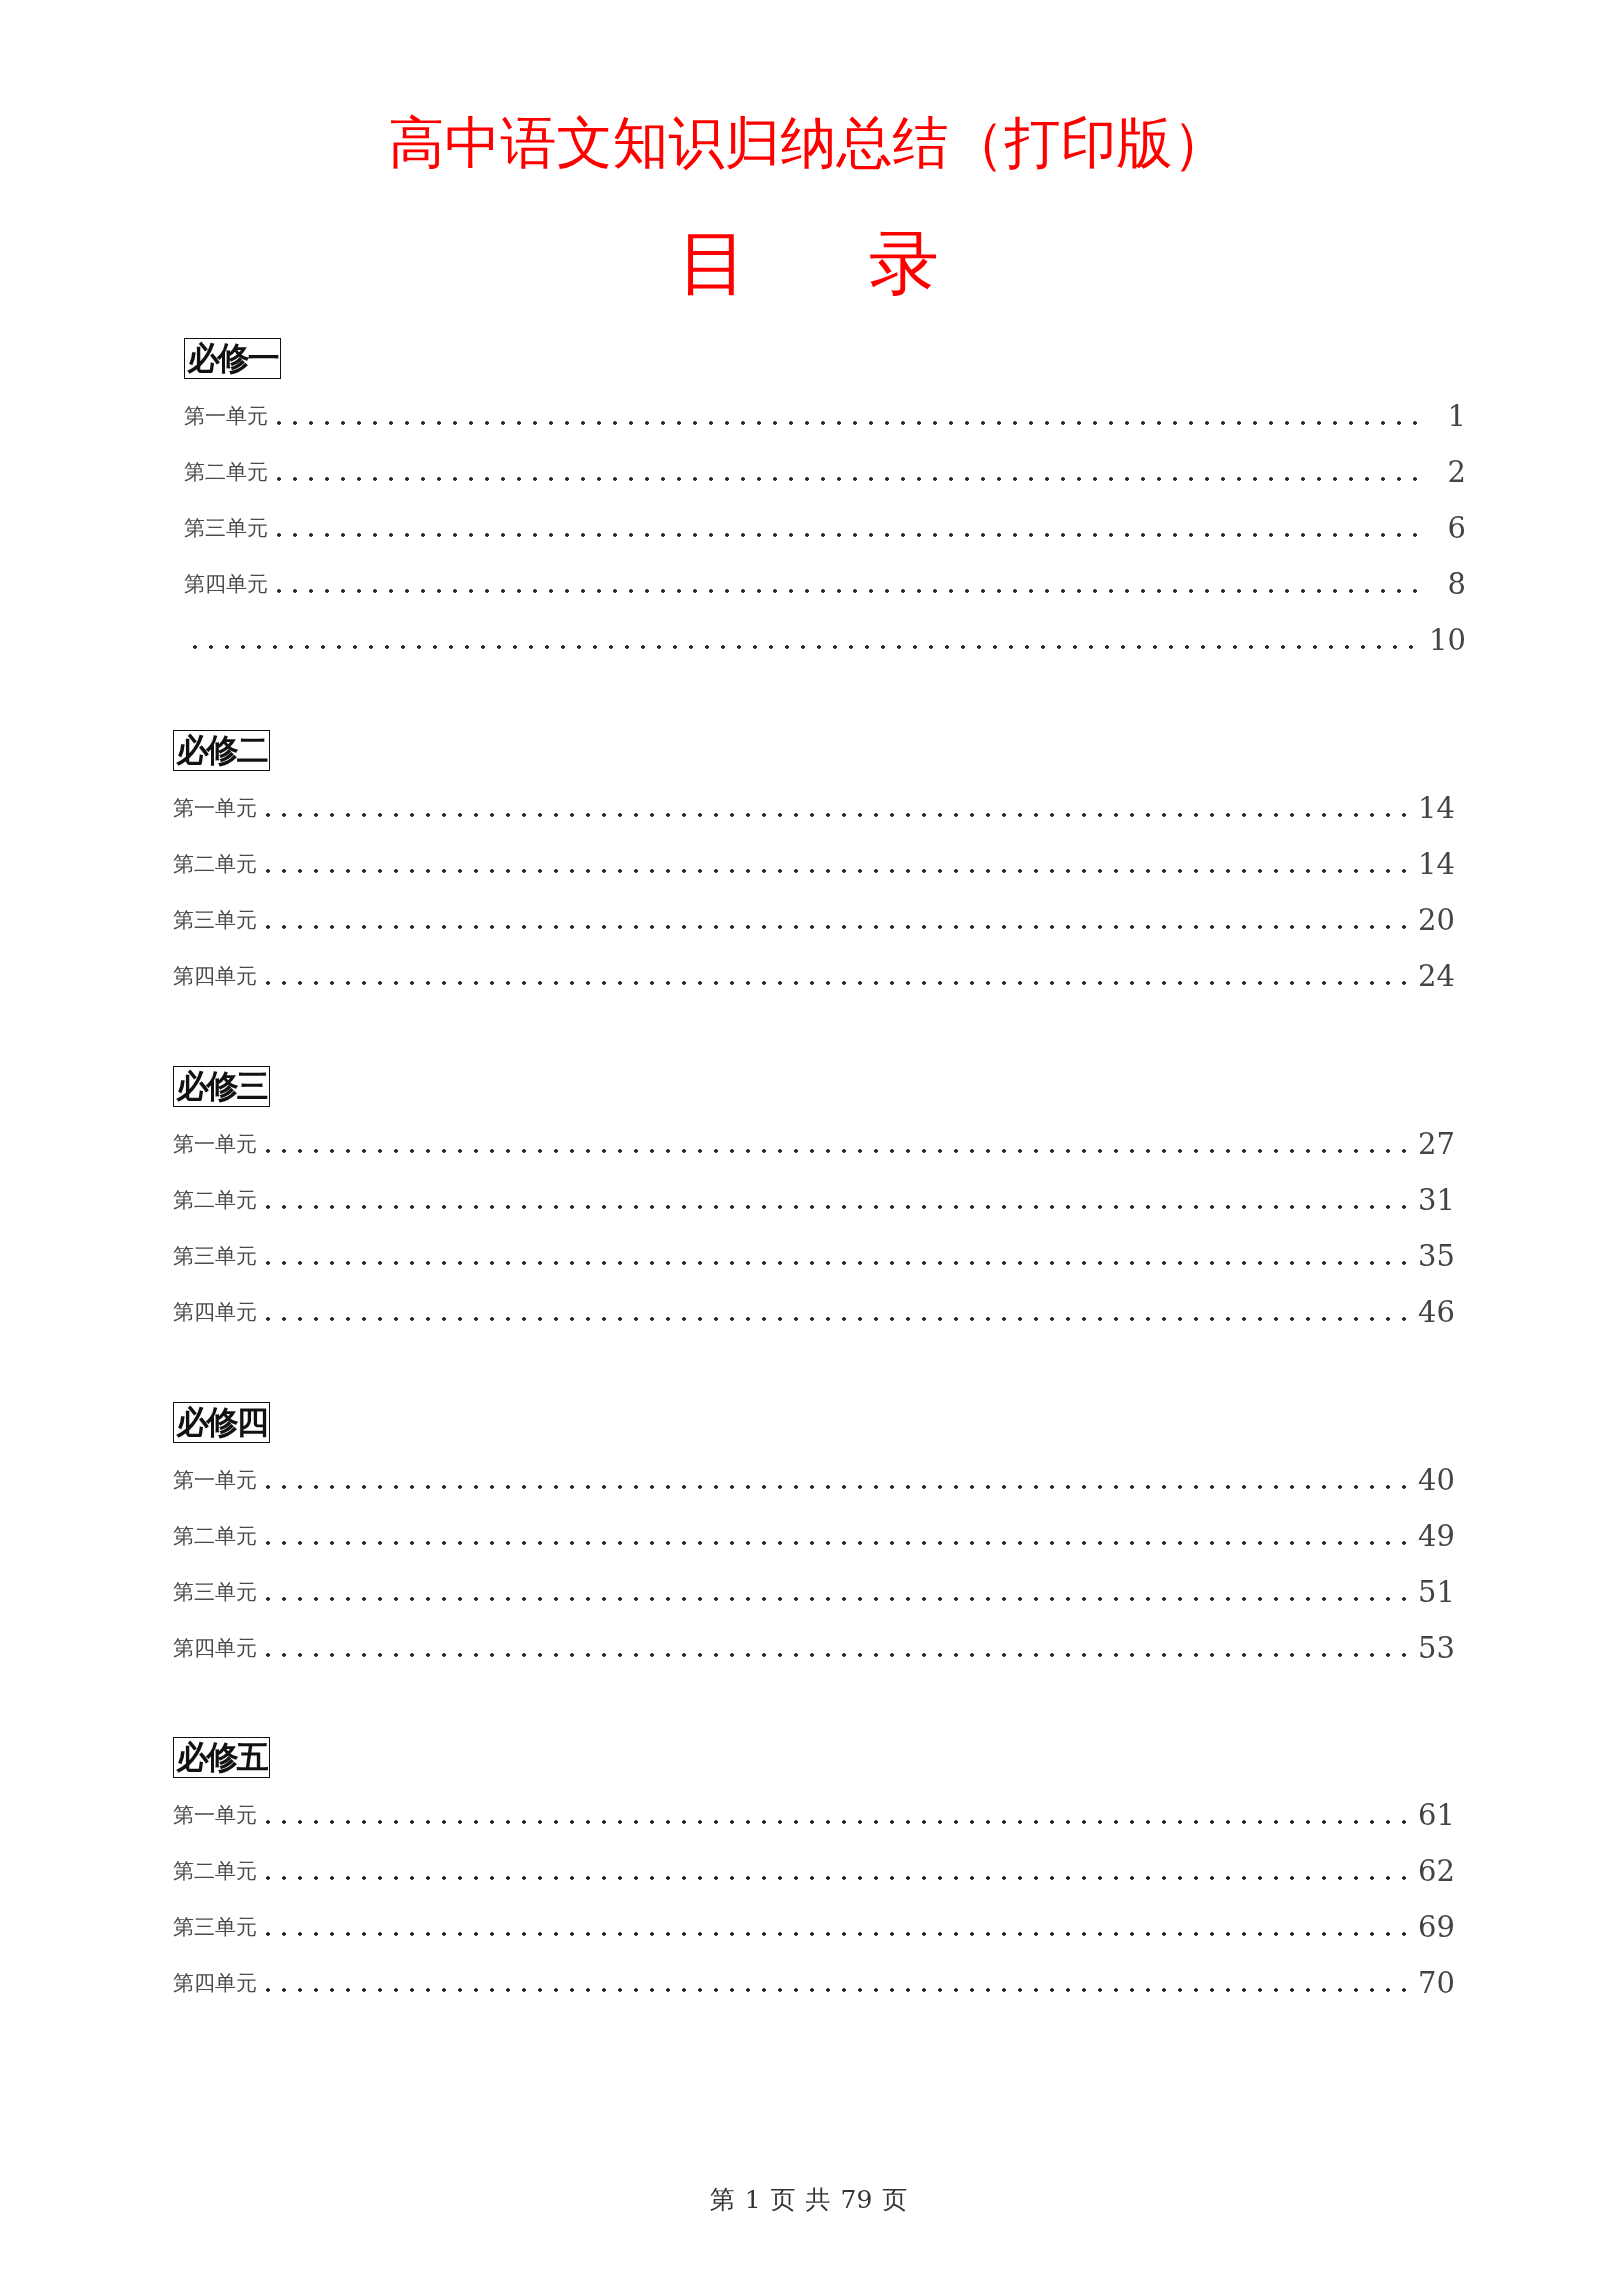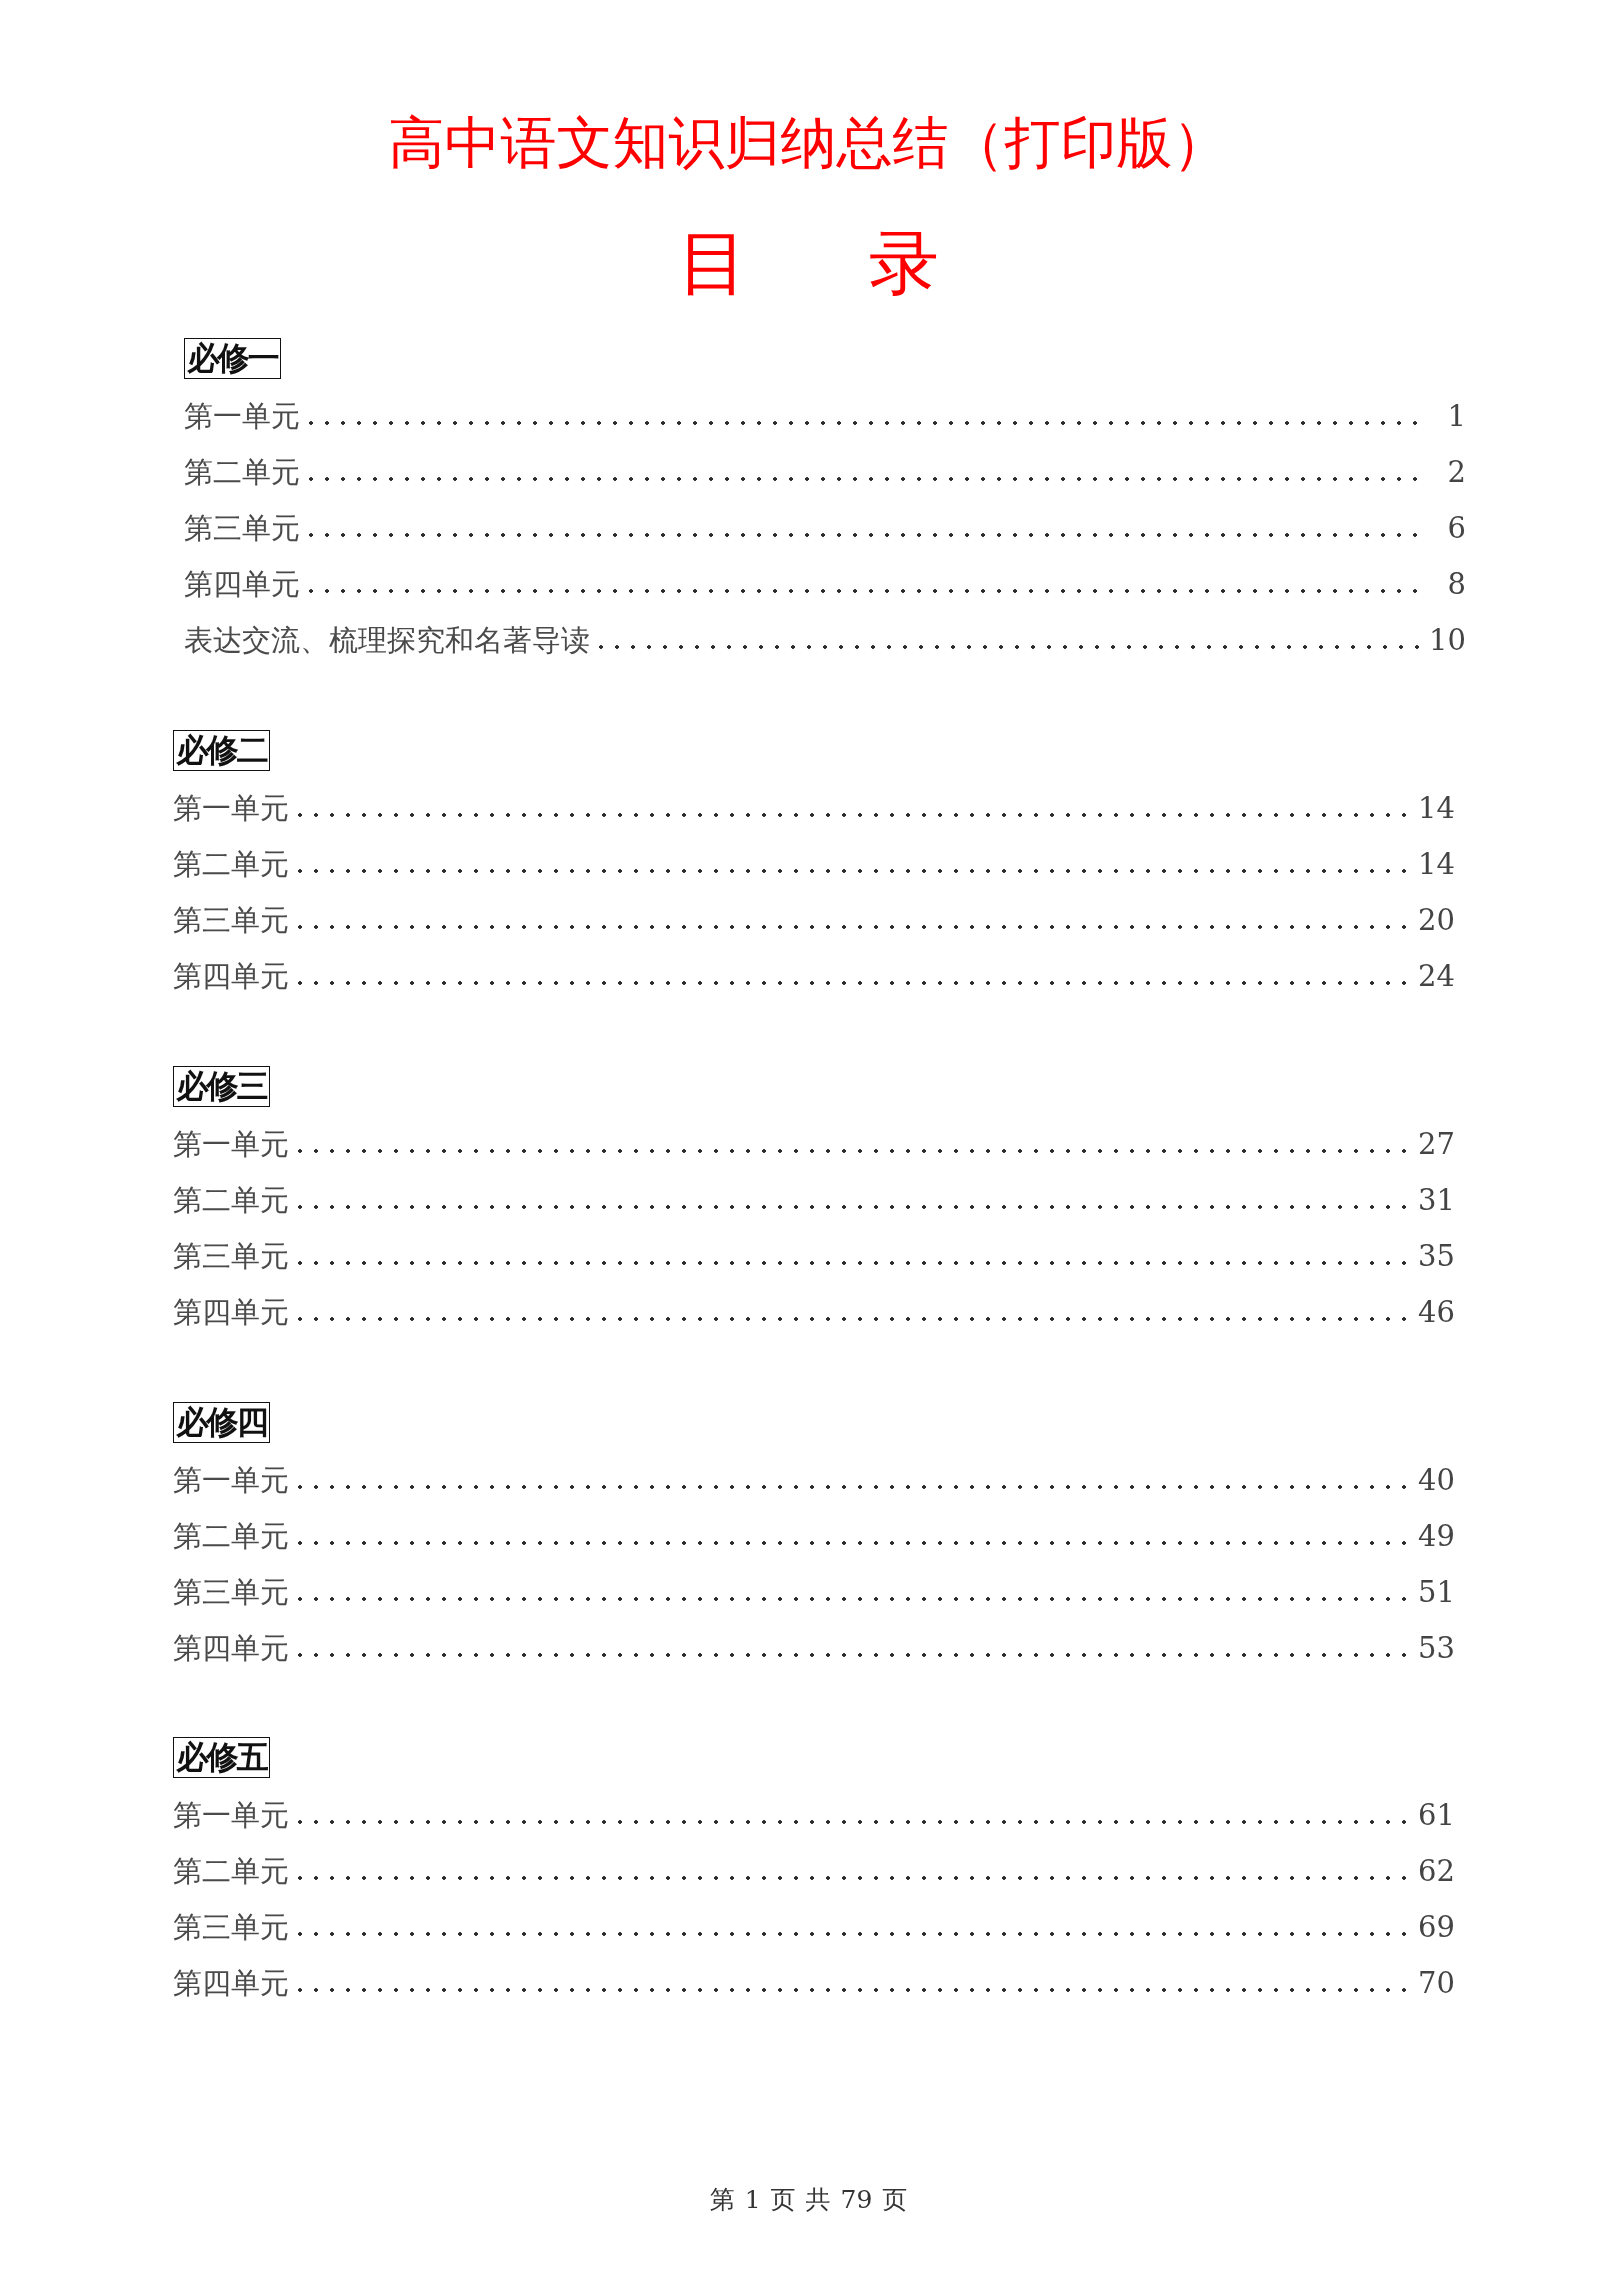--- a/index.html
+++ b/index.html
@@ -65,21 +65,21 @@
       height: 56px;
       display: flex;
       align-items: flex-end;
       font-size: 29px;
       line-height: 38px;
       color: #444;
     }
     .toc-label {
       white-space: nowrap;
       font-family: "DejaVu Sans", "Liberation Sans", sans-serif;
-      font-size: 29px;
+      font-size: 21px;
       color: #4a4a4a;
       background: #fff;
       position: relative;
       z-index: 2;
     }
     .toc-leader {
       flex: 1;
       margin: 0 3.8px 9px 2.5px;
       height: 6.3px;
       background-image: radial-gradient(circle, #2b2b2b 1.6px, transparent 2.2px);
@@ -135,21 +135,20 @@
     <span class="toc-label">第三单元</span>
     <span class="toc-leader"></span>
     <span class="toc-page">6</span>
   </div>
   <div class="toc-row">
     <span class="toc-label">第四单元</span>
     <span class="toc-leader"></span>
     <span class="toc-page">8</span>
   </div>
   <div class="toc-row">
-    <span class="toc-label">表达交流、梳理探究和名著导读</span>
     <span class="toc-leader"></span>
     <span class="toc-page tight">10</span>
   </div>
 </div>
 
 <div class="section" style="top:730px;">
   <div class="section-header">必修二</div>
   <div class="toc-row">
     <span class="toc-label">第一单元</span>
     <span class="toc-leader"></span>

